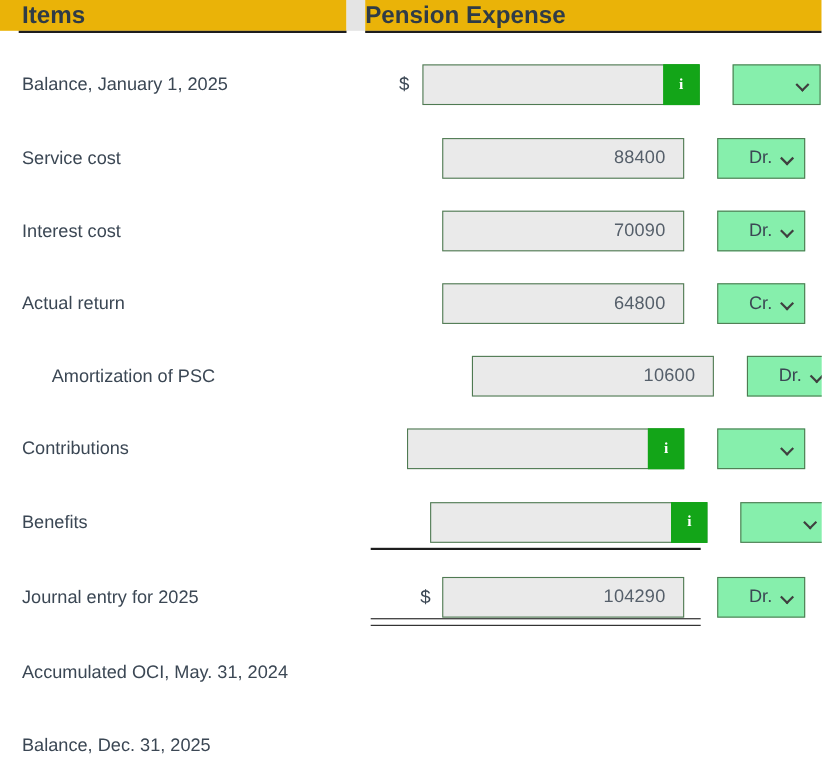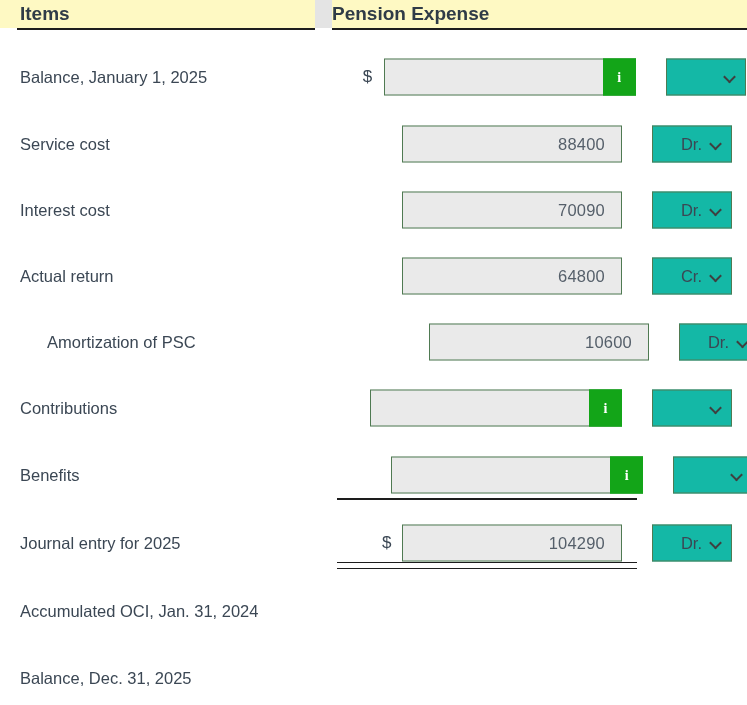--- a/index.html
+++ b/index.html
@@ -24,25 +24,25 @@
   
   .header-row {
     position: absolute;
     left: 0;
     top: 0;
     width: 747px;
     height: 28px;
     display: flex;
   }
   .header-cell {
-    background: #fef9c3;
+    background: #eab308;
     height: 28px;
     display: flex;
     align-items: center;
-    font-size: 19px;
+    font-size: 22px;
     font-weight: bold;
     color: #2f3b47;
     box-sizing: border-box;
   }
   .header-items {
     width: 315px;
     padding-left: 20px;
     justify-content: flex-start;
   }
   .header-gap {
@@ -140,21 +140,21 @@
   }
 
   
   .dropdown {
     position: absolute;
     left: 320px;
     top: 50%;
     transform: translateY(-50%);
     width: 80px;
     height: 37px;
-    background: #14b8a6;
+    background: #86efac;
     border: 1px solid #4f7a52;
     box-sizing: border-box;
     display: flex;
     align-items: center;
     justify-content: flex-end;
     padding-right: 9px;
     cursor: pointer;
   }
   .dd-text {
     font-size: 16.5px;
@@ -315,21 +315,21 @@
         <span class="dd-text">Dr.</span>
         <span class="chev"></span>
       </div>
     </div>
   </div>
 
   <div class="rule rule-double" style="top:562px;"></div>
   <div class="rule rule-double" style="top:568px;"></div>
 
   <div class="row" style="top:578px;">
-    <div class="label-cell">Accumulated OCI, Jan. 31, 2024</div>
+    <div class="label-cell">Accumulated OCI, May. 31, 2024</div>
     <div class="value-cell"></div>
   </div>
 
   <div class="row" style="top:645px;">
     <div class="label-cell">Balance, Dec. 31, 2025</div>
     <div class="value-cell"></div>
   </div>
 
 </div>
 

